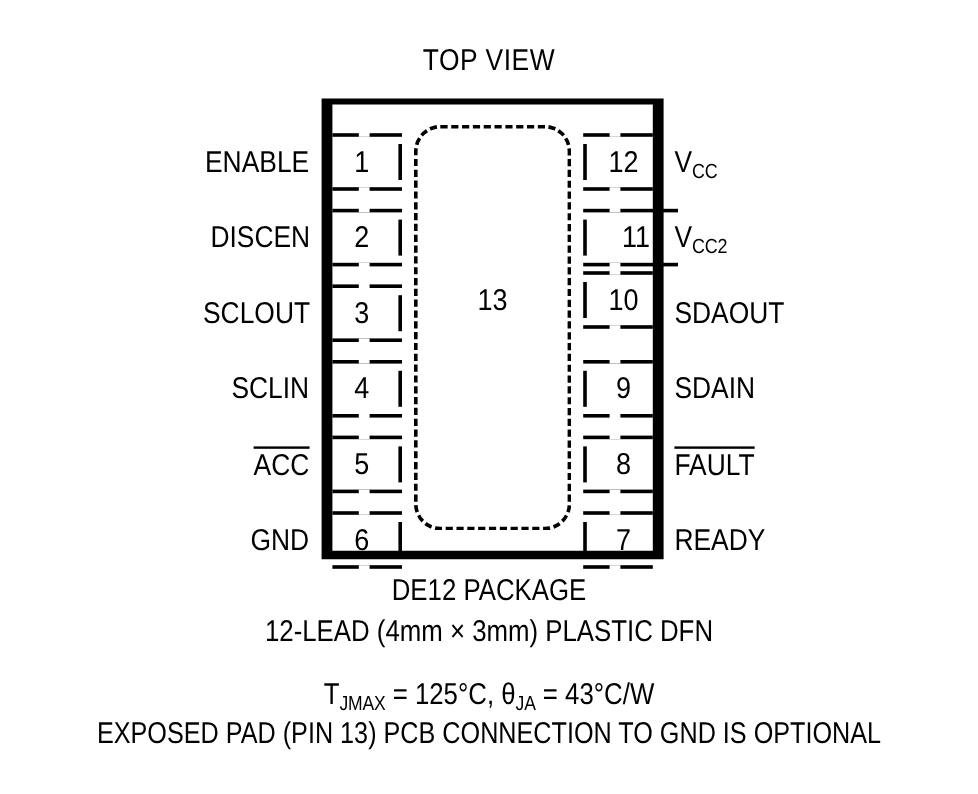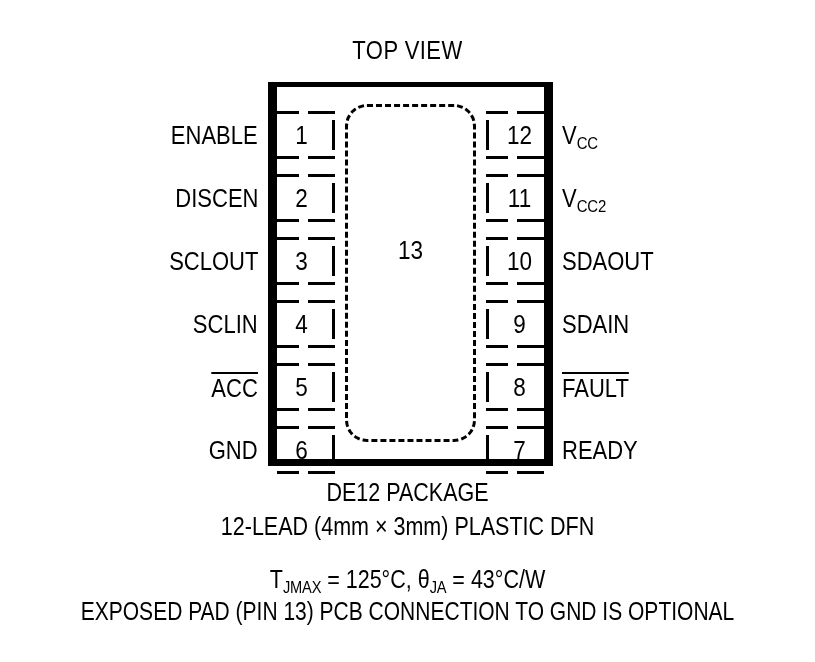--- a/index.html
+++ b/index.html
@@ -247,30 +247,30 @@
 <div class="signal-label left" style="top: 435px;"><span>GND</span></div>
 <div class="pin-row right" style="top: 111px;">
     <div class="pin-box">
       <div class="pin-gap-top"></div>
       <div class="pin-gap-bottom"></div>
     </div>
     <div class="pin-tick"></div>
     <div class="pin-number">12</div>
   </div>
 <div class="signal-label right" style="top: 120px;"><span>V</span><span class="sub">CC</span></div>
-<div class="pin-row right" style="top: 174px;">
+<div class="pin-row right" style="top: 174px; padding-left: 21px;">
     <div class="pin-box">
       <div class="pin-gap-top"></div>
       <div class="pin-gap-bottom"></div>
     </div>
     <div class="pin-tick"></div>
     <div class="pin-number">11</div>
   </div>
 <div class="signal-label right" style="top: 183px;"><span>V</span><span class="sub">CC2</span></div>
-<div class="pin-row right" style="top: 237px;">
+<div class="pin-row right" style="top: 226px;">
     <div class="pin-box">
       <div class="pin-gap-top"></div>
       <div class="pin-gap-bottom"></div>
     </div>
     <div class="pin-tick"></div>
     <div class="pin-number">10</div>
   </div>
 <div class="signal-label right" style="top: 246px;"><span>SDAOUT</span></div>
 <div class="pin-row right" style="top: 300px;">
     <div class="pin-box">

